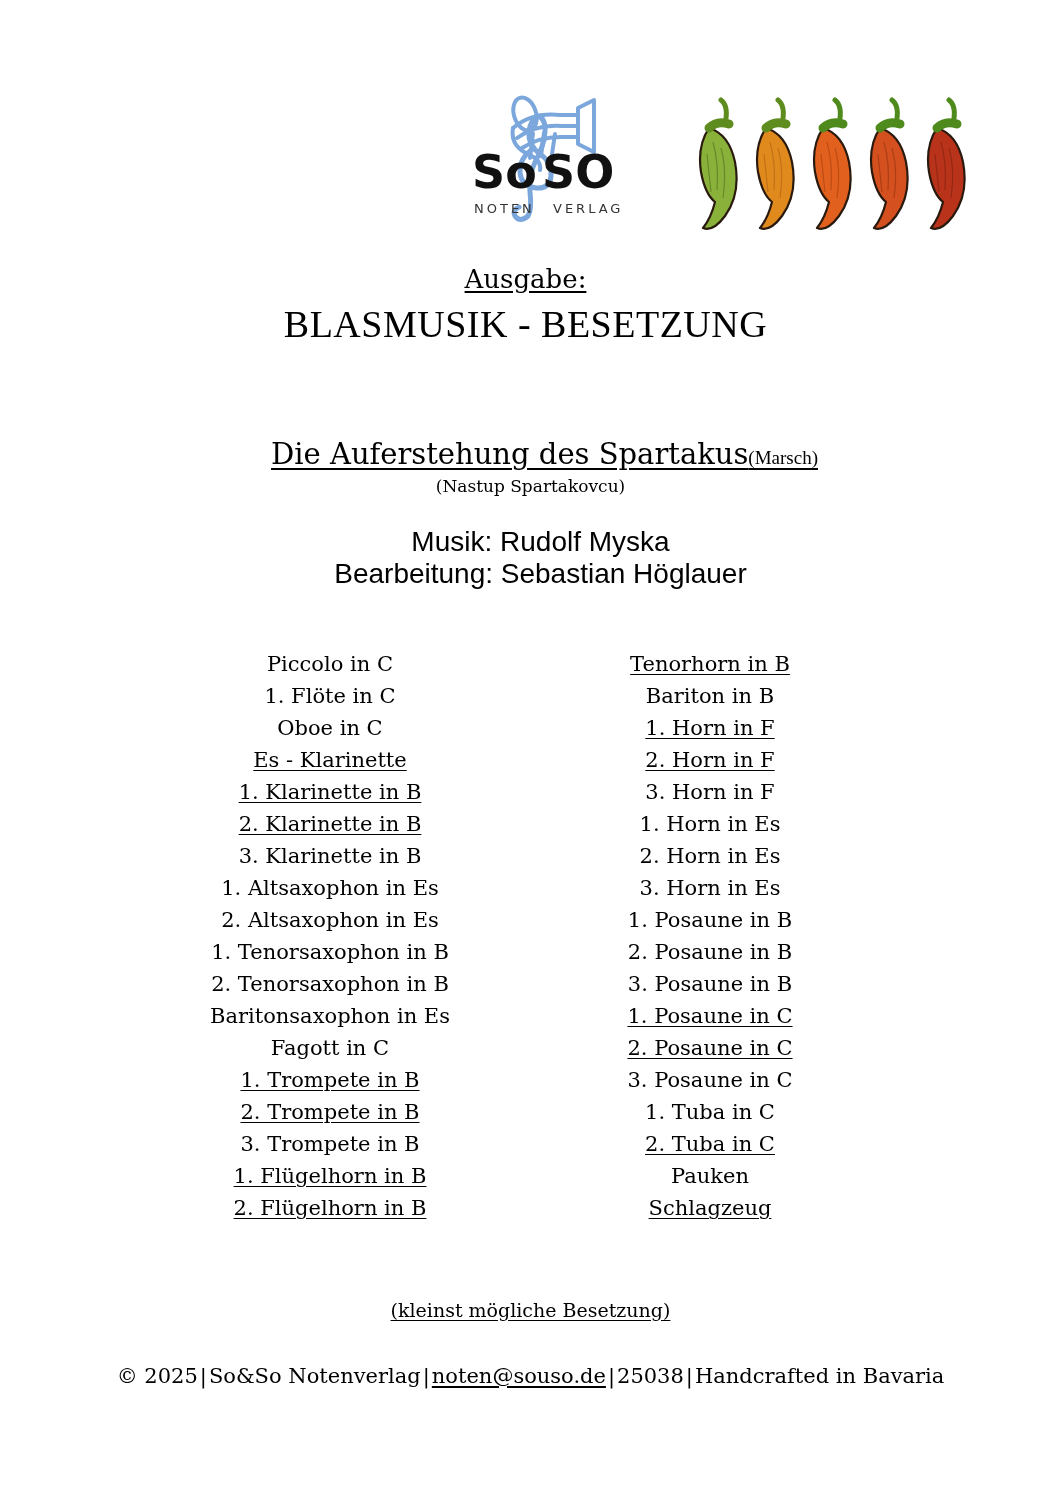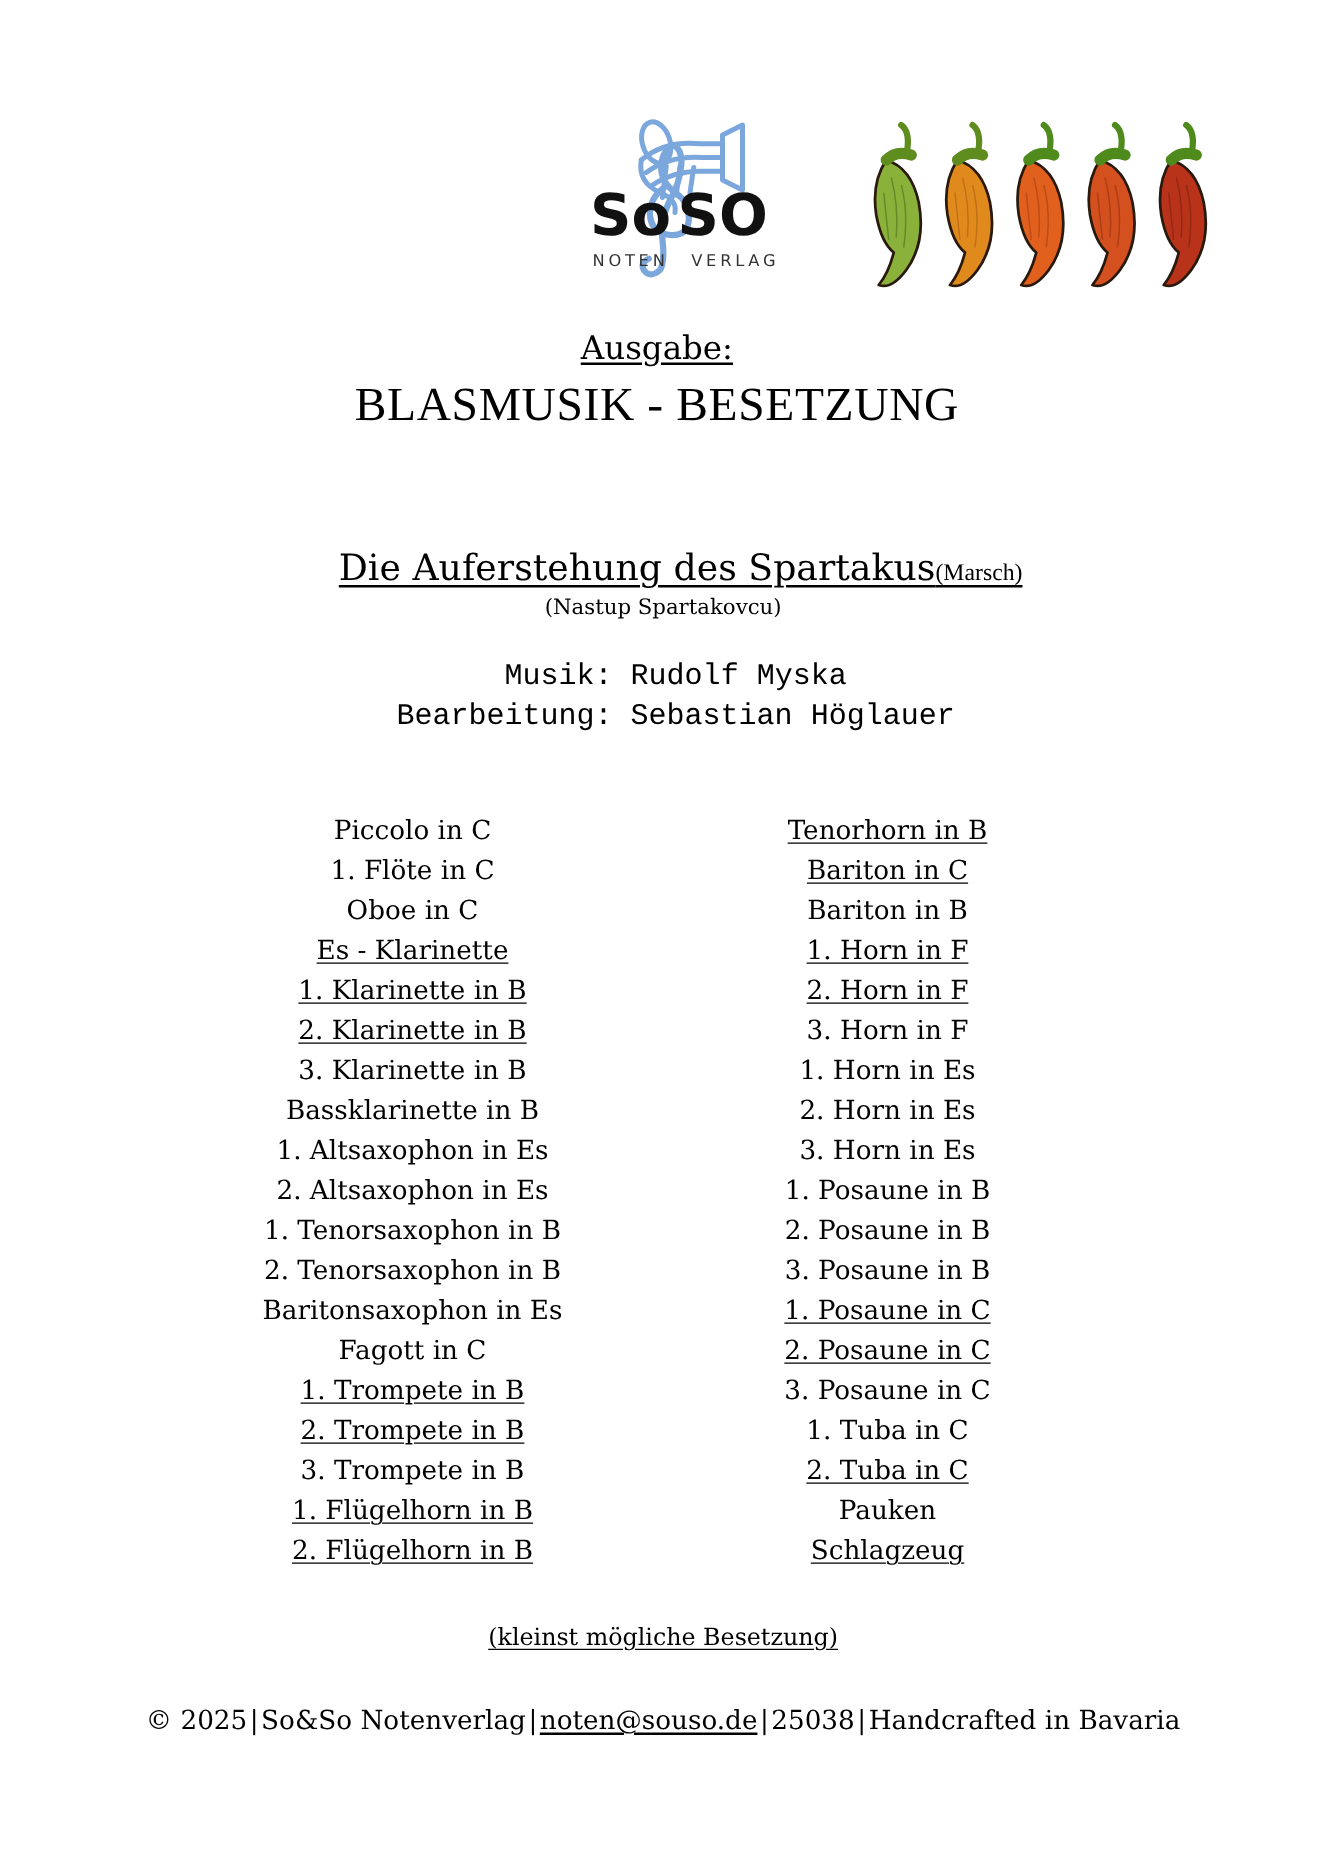--- a/index.html
+++ b/index.html
@@ -94,22 +94,22 @@
   .piece-subtitle {
     font-family: "DejaVu Serif", serif;
     font-size: 17px;
     line-height: 24px;
     margin-top: 1px;
   }
   .credits {
     margin-top: 28px;
   }
   .credit-line {
-    font-family: Liberation Mono, monospace;
-    font-size: 24px;
+    font-family: Liberation Sans, sans-serif;
+    font-size: 28px;
     line-height: 32px;
     padding-left: 20px;
   }
 
   
   .instrument-area {
     position: absolute;
     top: 648px;
     left: 0;
     width: 1061px;
@@ -292,36 +292,34 @@
 
 <div class="instrument-area">
   <div class="inst-col left" id="inst-col-left">
       <div class="inst-item"><span class="inst-text">Piccolo in C</span></div>
       <div class="inst-item"><span class="inst-text">1. Flöte in C</span></div>
       <div class="inst-item"><span class="inst-text">Oboe in C</span></div>
       <div class="inst-item underlined"><span class="inst-text">Es - Klarinette</span></div>
       <div class="inst-item underlined"><span class="inst-text">1. Klarinette in B</span></div>
       <div class="inst-item underlined"><span class="inst-text">2. Klarinette in B</span></div>
       <div class="inst-item"><span class="inst-text">3. Klarinette in B</span></div>
-      <div class="inst-item"><span class="inst-text">Bassklarinette in B</span></div>
       <div class="inst-item"><span class="inst-text">1. Altsaxophon in Es</span></div>
       <div class="inst-item"><span class="inst-text">2. Altsaxophon in Es</span></div>
       <div class="inst-item"><span class="inst-text">1. Tenorsaxophon in B</span></div>
       <div class="inst-item"><span class="inst-text">2. Tenorsaxophon in B</span></div>
       <div class="inst-item"><span class="inst-text">Baritonsaxophon in Es</span></div>
       <div class="inst-item"><span class="inst-text">Fagott in C</span></div>
       <div class="inst-item underlined"><span class="inst-text">1. Trompete in B</span></div>
       <div class="inst-item underlined"><span class="inst-text">2. Trompete in B</span></div>
       <div class="inst-item"><span class="inst-text">3. Trompete in B</span></div>
       <div class="inst-item underlined"><span class="inst-text">1. Flügelhorn in B</span></div>
       <div class="inst-item underlined"><span class="inst-text">2. Flügelhorn in B</span></div>
     </div>
   <div class="inst-col right" id="inst-col-right">
       <div class="inst-item underlined"><span class="inst-text">Tenorhorn in B</span></div>
-      <div class="inst-item underlined"><span class="inst-text">Bariton in C</span></div>
       <div class="inst-item"><span class="inst-text">Bariton in B</span></div>
       <div class="inst-item underlined"><span class="inst-text">1. Horn in F</span></div>
       <div class="inst-item underlined"><span class="inst-text">2. Horn in F</span></div>
       <div class="inst-item"><span class="inst-text">3. Horn in F</span></div>
       <div class="inst-item"><span class="inst-text">1. Horn in Es</span></div>
       <div class="inst-item"><span class="inst-text">2. Horn in Es</span></div>
       <div class="inst-item"><span class="inst-text">3. Horn in Es</span></div>
       <div class="inst-item"><span class="inst-text">1. Posaune in B</span></div>
       <div class="inst-item"><span class="inst-text">2. Posaune in B</span></div>
       <div class="inst-item"><span class="inst-text">3. Posaune in B</span></div>

